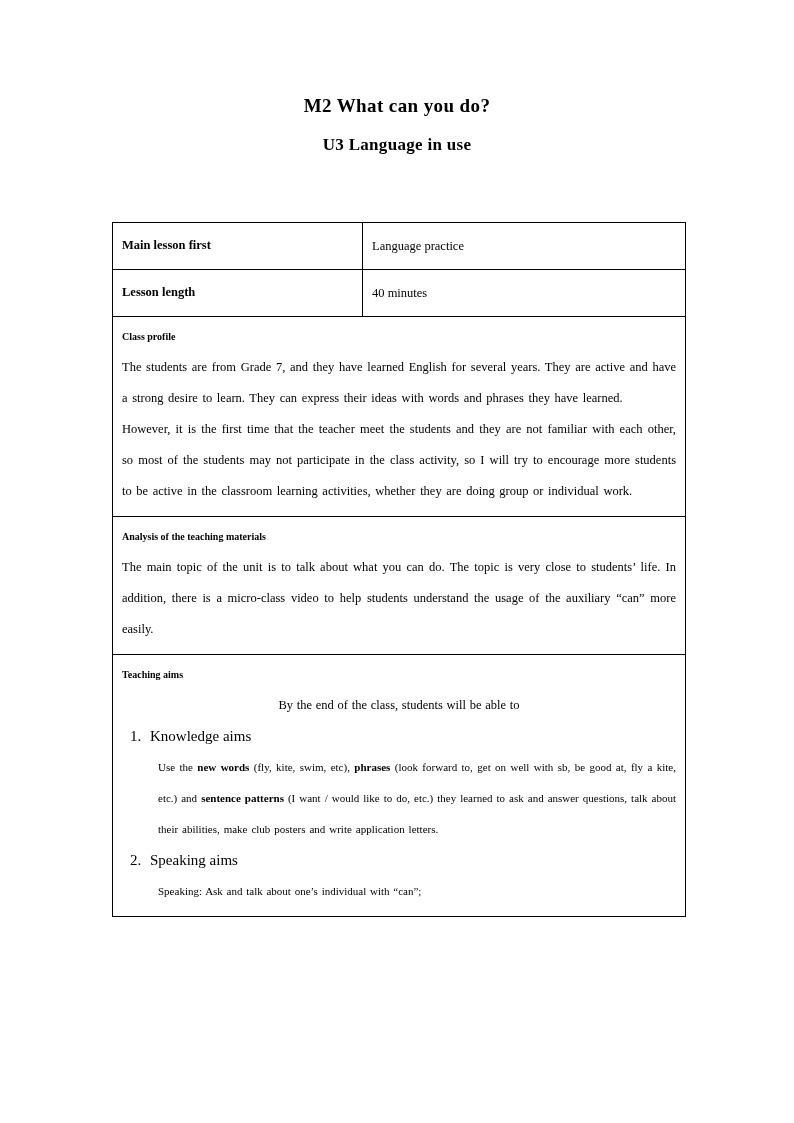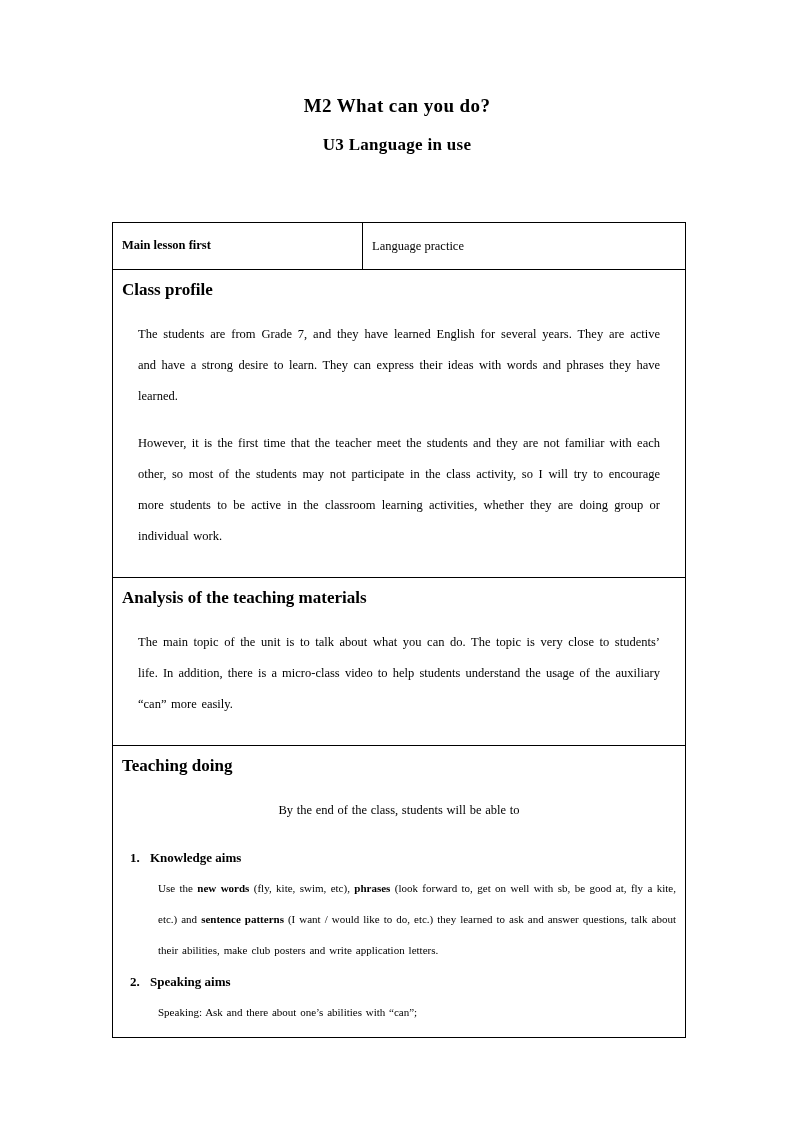--- a/index.html
+++ b/index.html
@@ -76,39 +76,39 @@
   td.value-cell {
     line-height: 30px;
     padding-top: 8px;
   }
   td.full-cell {
     padding: 6px 9px 9px 9px;
     line-height: 31px;
   }
   .sec-head {
     font-weight: bold;
-    font-size: 17px;
+    font-size: 10px;
     line-height: 26px;
     margin: 1px 0 2px 0;
   }
   .para {
     text-align: justify;
     text-justify: inter-word;
     font-size: 12.5px;
     line-height: 31px;
-    margin: 16px;
+    margin: 0;
     word-spacing: 1.5px;
   }
   .para.lead {
     word-spacing: 0.6px;
     text-align: center;
   }
   .num-item {
-    font-weight: bold;
-    font-size: 13px;
+    font-weight: normal;
+    font-size: 15px;
     line-height: 31px;
     margin: 0;
     padding-left: 8px;
     text-indent: 0;
   }
   .num-item .num {
     display: inline-block;
     width: 20px;
   }
   .sub-para {
@@ -138,48 +138,54 @@
   </div>
 
   <table class="doc-table">
     <tbody>
       <tr>
         <td class="label-cell">Main lesson first</td>
         <td class="value-cell">
           <div>Language practice</div>
         </td>
       </tr>
+      <tr>
+        <td class="label-cell">Lesson length</td>
+        <td class="value-cell">
+          <div>40 minutes</div>
+        </td>
+      </tr>
 
       <tr>
         <td class="full-cell" colspan="2">
           <div class="sec-head">Class profile</div>
           <p class="para">The students are from Grade 7, and they have learned English for several years. They are active and have a strong desire to learn. They can express their ideas with words and phrases they have learned.</p>
           <p class="para">However, it is the first time that the teacher meet the students and they are not familiar with each other, so most of the students may not participate in the class activity, so I will try to encourage more students to be active in the classroom learning activities, whether they are doing group or individual work.</p>
         </td>
       </tr>
 
       <tr>
         <td class="full-cell" colspan="2">
           <div class="sec-head">Analysis of the teaching materials</div>
           <p class="para">The main topic of the unit is to talk about what you can do. The topic is very close to students’ life. In addition, there is a micro-class video to help students understand the usage of the auxiliary “can” more easily.</p>
         </td>
       </tr>
 
       <tr>
         <td class="full-cell" colspan="2">
-          <div class="sec-head">Teaching doing</div>
+          <div class="sec-head">Teaching aims</div>
           <p class="para lead">By the end of the class, students will be able to</p>
 
           <p class="num-item">
             <span class="num">1.</span><span>Knowledge aims</span>
           </p>
           <p class="sub-para"><span>Use the </span><b>new words</b><span> (fly, kite, swim, etc), </span><b>phrases</b><span> (look forward to, get on well with sb, be good at, fly a kite, etc.) and </span><b>sentence patterns</b><span> (I want / would like to do, etc.) they learned to ask and answer questions, talk about their abilities, make club posters and write application letters.</span></p>
 
           <p class="num-item">
             <span class="num">2.</span><span>Speaking aims</span>
           </p>
-          <p class="sub-para nowrapjust"><span>Speaking: Ask and there about one’s abilities with “can”;</span></p>
+          <p class="sub-para nowrapjust"><span>Speaking: Ask and talk about one’s individual with “can”;</span></p>
         </td>
       </tr>
     </tbody>
   </table>
 
 </div>
 
 </body></html>

